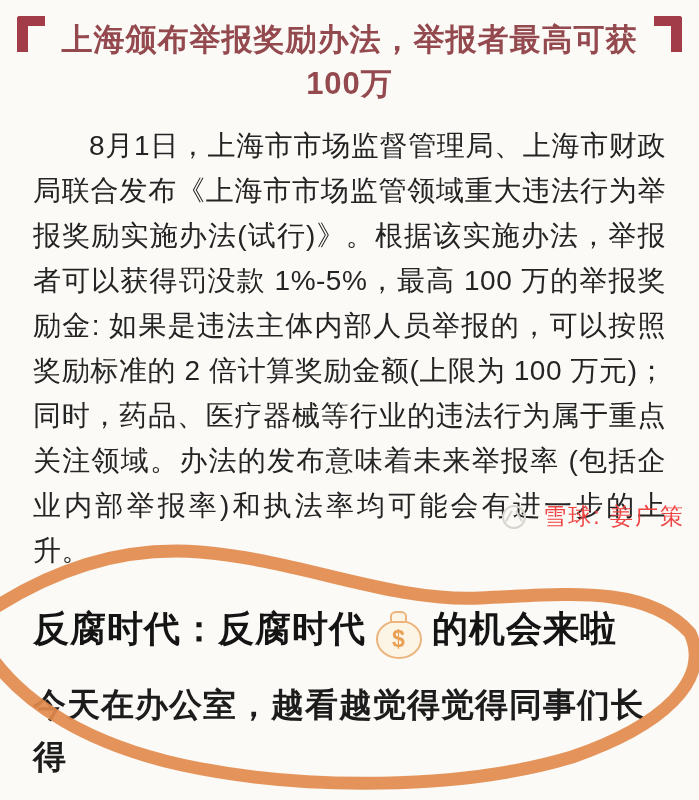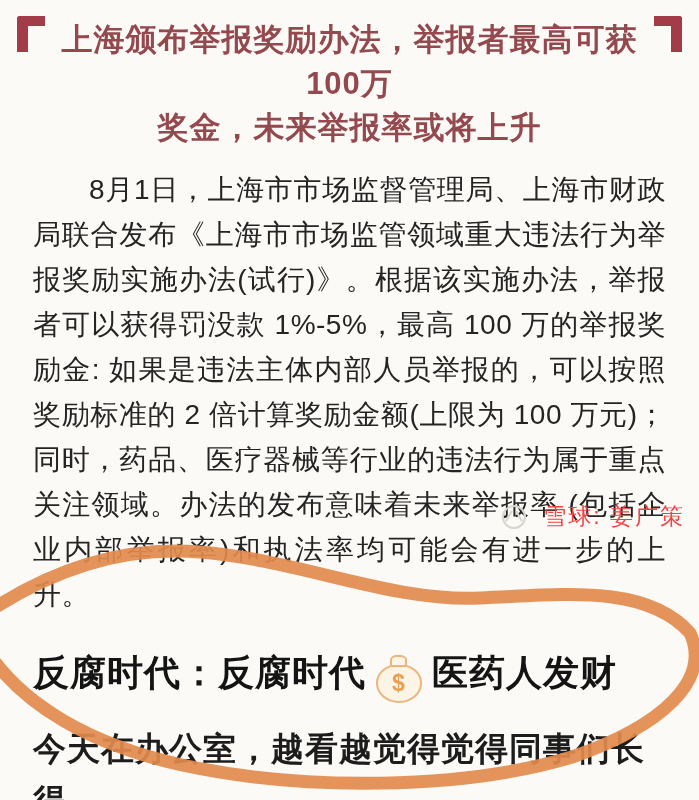--- a/index.html
+++ b/index.html
@@ -122,33 +122,32 @@
 </style>
 </head>
 <body>
 
 <div class="page">
 
   <div class="title-wrap">
     <span class="corner corner-left"></span>
     <span class="corner corner-right"></span>
     <div class="title-line">上海颁布举报奖励办法，举报者最高可获100万</div>
-    <div class="title-line">奖金，未来举报率或将上升</div>
   </div>
 
   <p class="article">8月1日，上海市市场监督管理局、上海市财政局联合发布《上海市市场监管领域重大违法行为举报奖励实施办法(试行)》。根据该实施办法，举报者可以获得罚没款 1%-5%，最高 100 万的举报奖励金: 如果是违法主体内部人员举报的，可以按照奖励标准的 2 倍计算奖励金额(上限为 100 万元)；同时，药品、医疗器械等行业的违法行为属于重点关注领域。办法的发布意味着未来举报率 (包括企业内部举报率)和执法率均可能会有进一步的上升。</p>
 
   <div class="watermark">
     <span class="wm-logo"></span>
     <span>雪球: 姜广策</span>
   </div>
 
   <div class="post">
     <div class="post-heading">
-      <span>反腐时代：反腐时代</span><span class="bag"><span>$</span></span><span>医药人发财</span>
+      <span>反腐时代：反腐时代</span><span class="bag"><span>$</span></span><span>的机会来啦</span>
     </div>
     <div class="post-body">
       <div>今天在办公室，越看越觉得觉得同事们长得</div>
 
     </div>
 
   </div>
 
   <svg class="annotation-svg" width="699" height="800" viewBox="0 0 699 800" xmlns="http://www.w3.org/2000/svg">
     <path d="M -18 616

